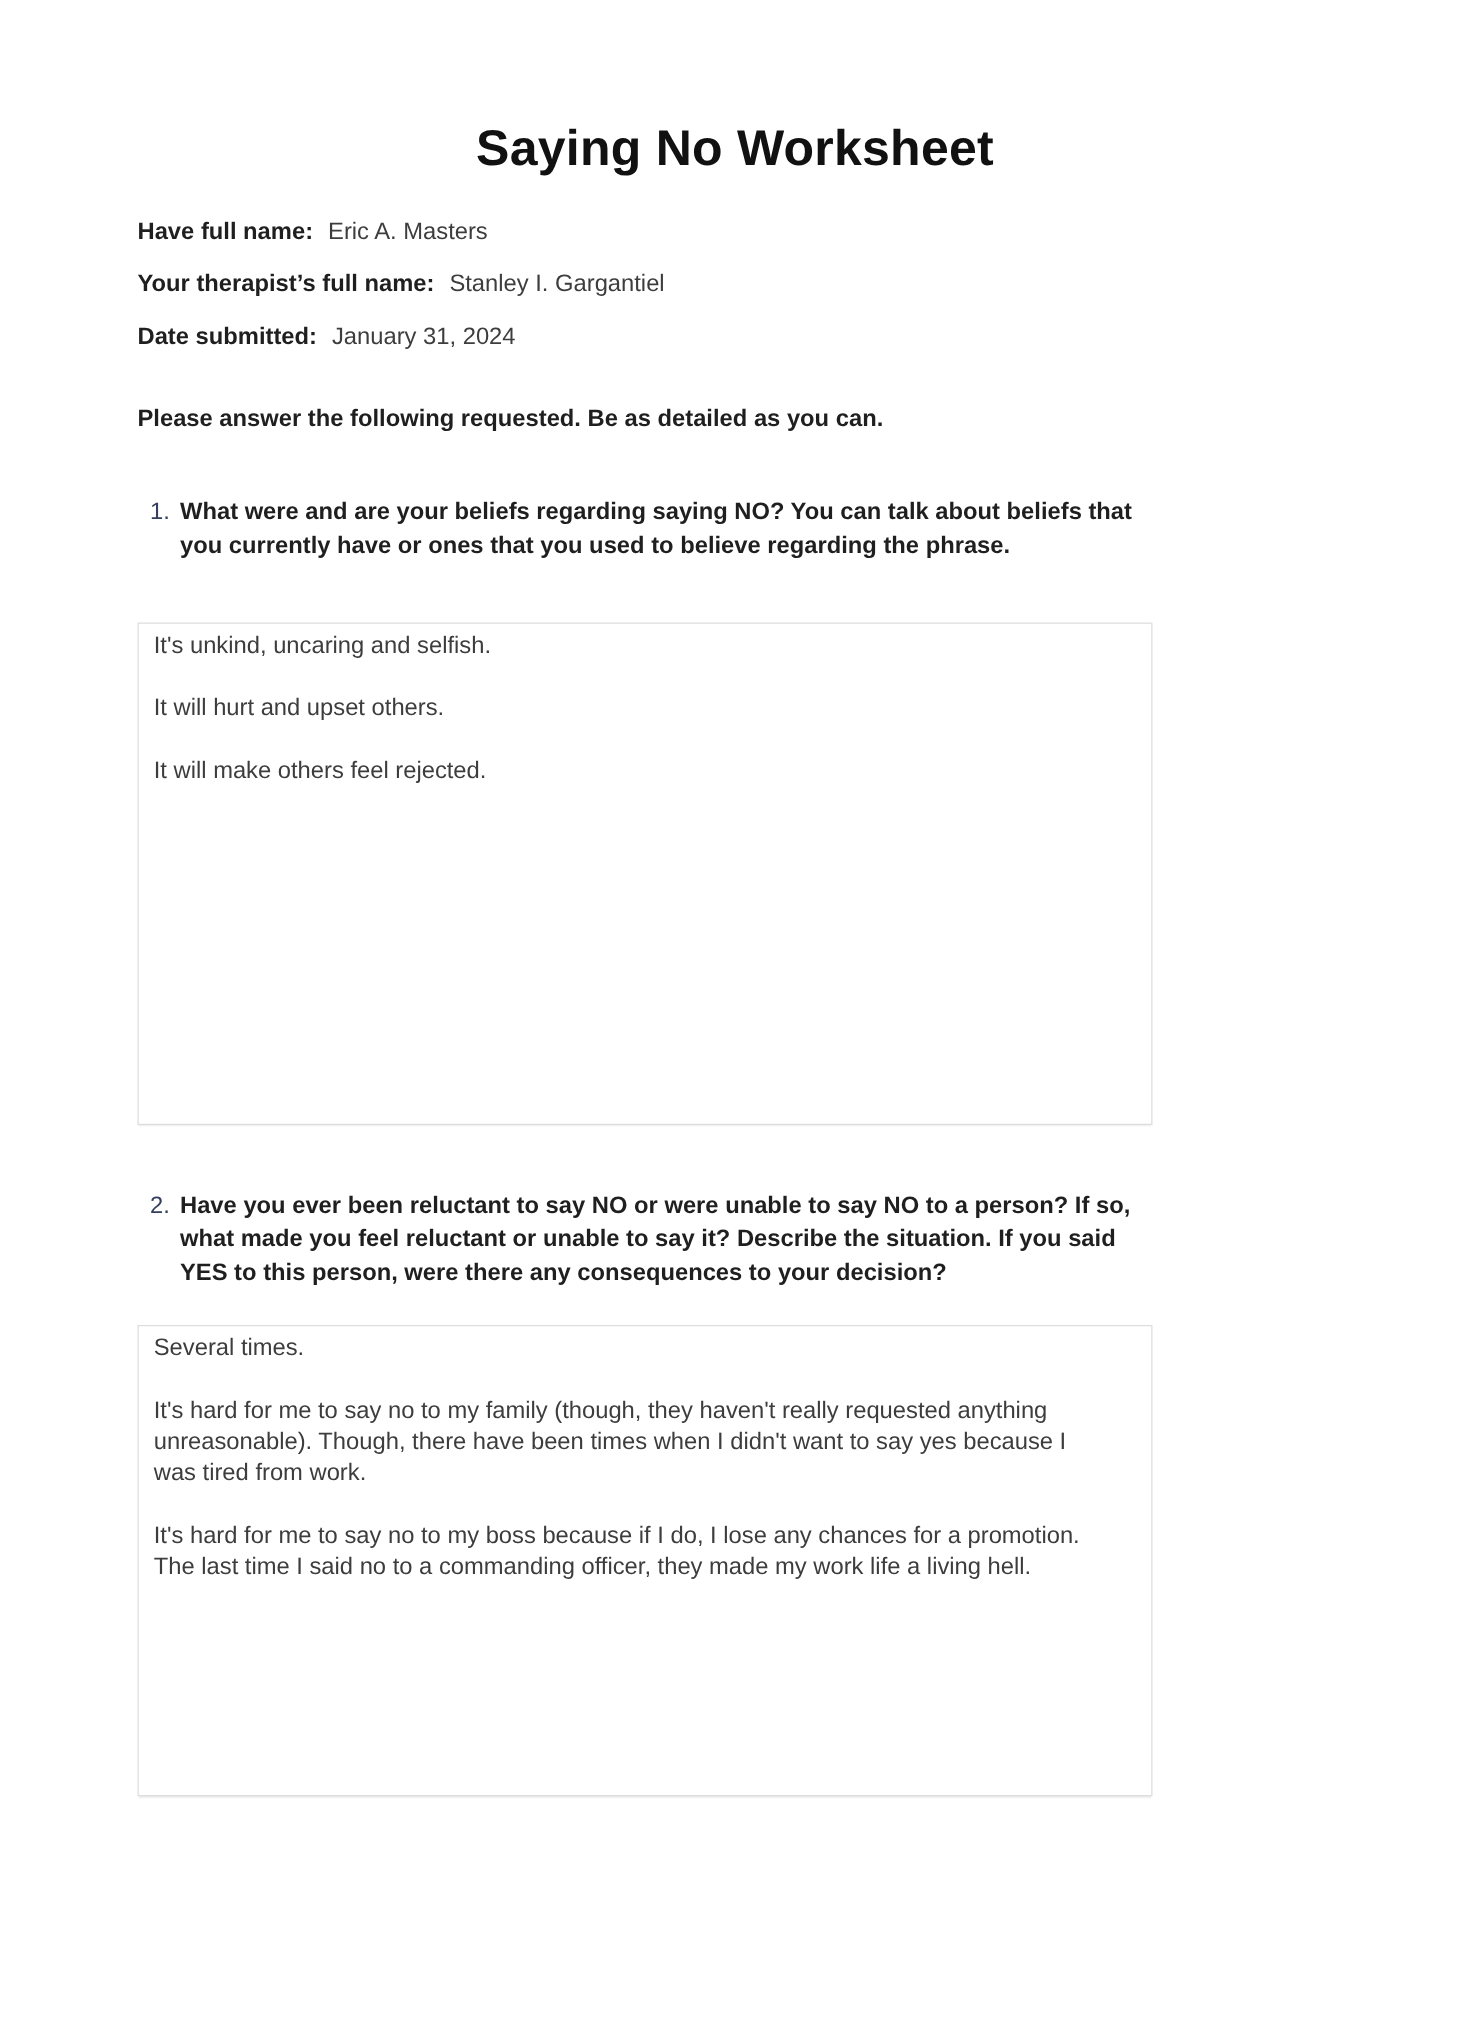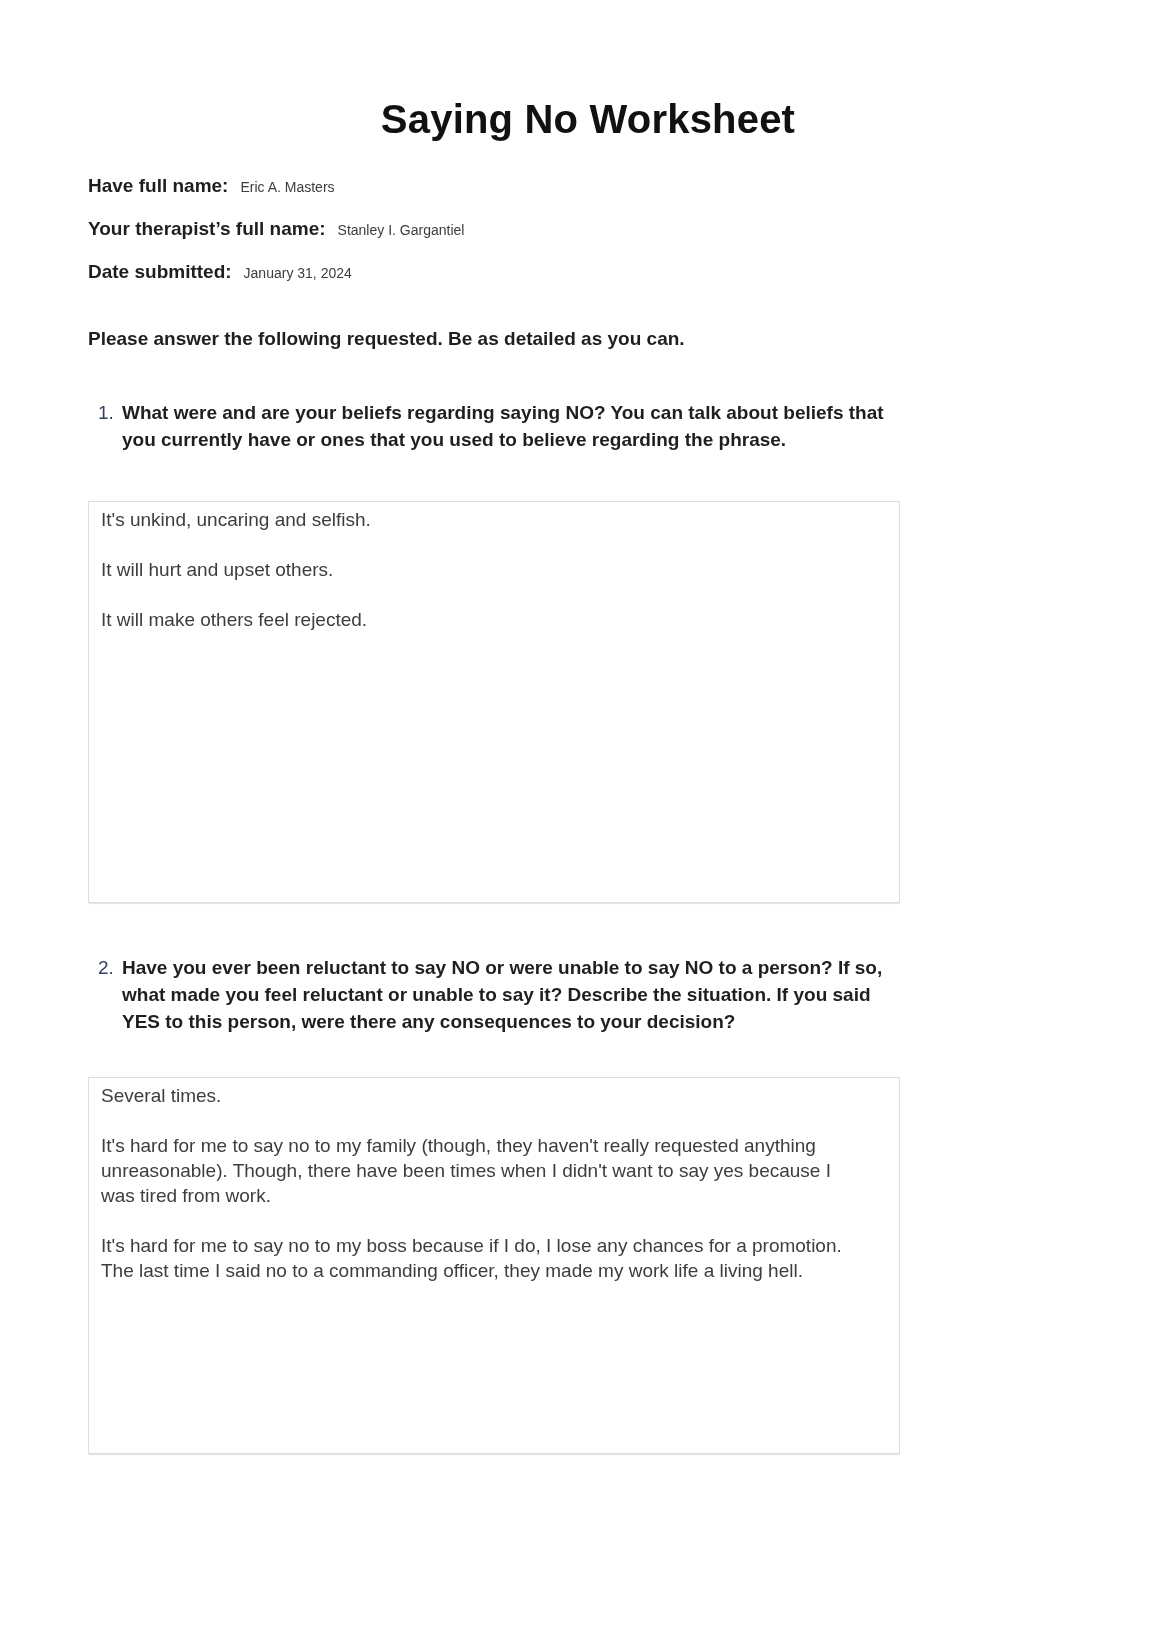--- a/index.html
+++ b/index.html
@@ -13,34 +13,34 @@
   *{ box-sizing: border-box; }
   html,body{ margin:0; padding:0; }
   body{
     width:1176px; height:1630px;
     background:var(--page-background);
     font-family:"Liberation Sans", sans-serif;
     color:var(--body-text);
     overflow:hidden;
   }
   .doc{ width:1176px; height:1630px; background:var(--page-background); }
-  .content{ padding:0 88px; }
+  .content{ padding:0 110px; }
 
   .page-title{
     margin:0; padding-top:96px;
     font-size:40px; line-height:46px;
     font-weight:bold; text-align:center;
     color:var(--heading-text);
     letter-spacing:0.2px;
   }
 
   .fields{ margin-top:33px; }
   .field-row{ margin:0 0 20px 0; font-size:19px; line-height:22px; }
   .field-label{ font-weight:bold; color:var(--body-text); }
-  .field-value{ font-size:14px; color:var(--answer-text); margin-left:12px; }
+  .field-value{ font-size:19px; color:var(--answer-text); margin-left:12px; }
 
   .instruction{
     margin:44px 0 0 0;
     font-size:19px; line-height:22px; font-weight:bold;
   }
 
   .question{
     display:flex; align-items:flex-start;
     font-size:19px; line-height:27px; font-weight:bold;
   }
@@ -61,21 +61,21 @@
   .answer-box{
     width:812px;
     border:1px solid var(--box-border);
     background:#ffffff;
     box-shadow:0 2px 1px -1px rgba(0,0,0,0.10);
     padding:5px 14px 0 12px;
     font-size:19px; line-height:25px;
     color:var(--answer-text);
   }
   .answer-box.b1{ margin-top:48px; height:402px; }
-  .answer-box.b2{ margin-top:42px; height:377px; }
+  .answer-box.b2{ margin-top:28px; height:377px; }
   .answer-box p{
     margin:0 0 25px 0;
     white-space:pre-line;
   }
 </style>
 </head>
 <body>
 
 <div class="doc">
   <div class="content">

